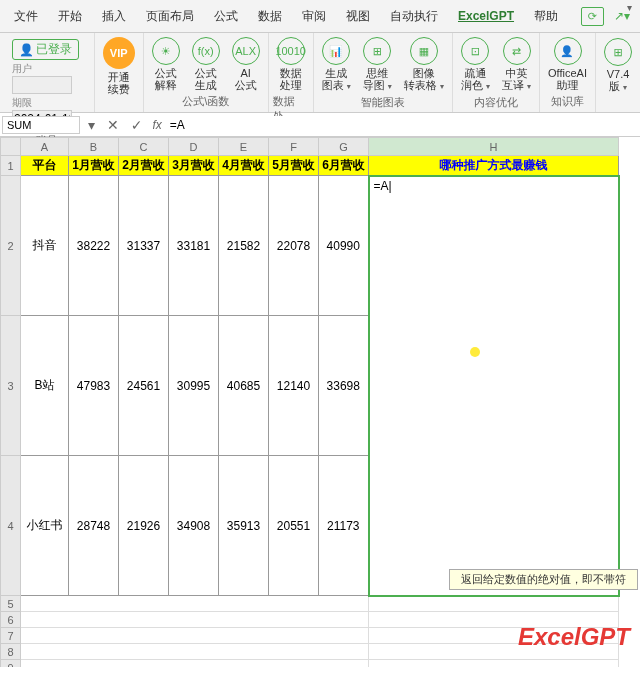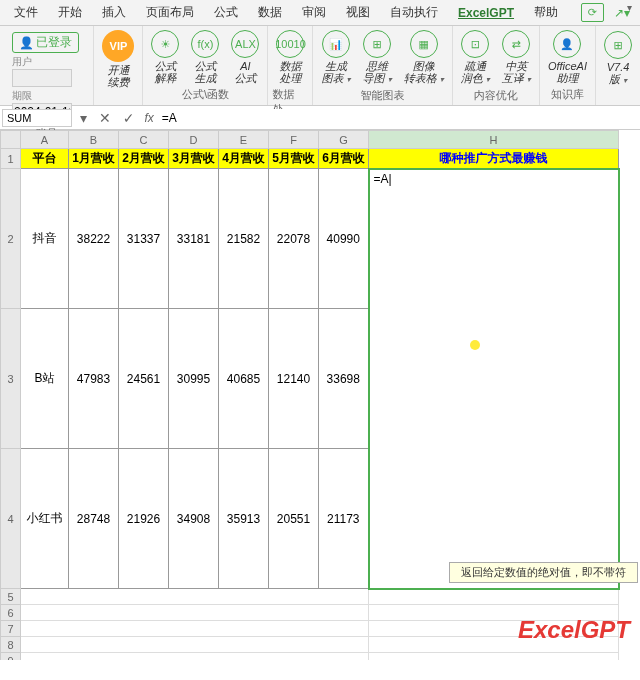--- a/index.html
+++ b/index.html
@@ -1,36 +1,36 @@
 <!DOCTYPE html>
 <html><head>
 <meta charset="utf-8">
 <style>
 * { box-sizing: border-box; margin: 0; padding: 0; font-family: "Microsoft YaHei", Arial, sans-serif; }
 body { width: 640px; height: 680px; background: #fff; overflow: hidden; font-size: 12px; }
-.menubar { display: flex; height: 26px; background: #f3f3f3; border-bottom: 1px solid #ccc; align-items: center; padding: 9px 4px; }
+.menubar { display: flex; height: 26px; background: #f3f3f3; border-bottom: 1px solid #ccc; align-items: center; padding: 16px 4px; }
 .menubar .mitem { padding: 4px 10px; cursor: pointer; color: #333; }
 .menubar .mitem.active { color: #2e7d32; font-weight: bold; text-decoration: underline; }
 .menubar .rbtn { margin-left: auto; border: 1px solid #4caf50; color: #4caf50; padding: 2px 6px; border-radius: 2px; font-size: 11px; display:flex; align-items:center; gap:2px;}
 .menubar .rbtn2 { margin-left: 4px; color: #4caf50; padding: 2px 6px; }
 .ribbon { display: flex; height: 80px; background: #f3f3f3; border-bottom: 1px solid #ccc; }
 .rgroup { border-right: 1px solid #ddd; display: flex; flex-direction: column; align-items: center; padding: 2px 4px; }
 .rgroup .icons { display: flex; flex: 1; align-items: center; gap: 4px; justify-content: center; }
 .rgroup .glabel { font-size: 11px; color: #666; padding: 1px 0; }
 .ricon { display: flex; flex-direction: column; align-items: center; gap: 2px; cursor: pointer; padding: 2px 4px; min-width: 36px; }
 .ricon .circ { width: 28px; height: 28px; border: 1.5px solid #4caf50; border-radius: 50%; display: flex; align-items: center; justify-content: center; font-size: 11px; color: #4caf50; }
-.ricon .ilabel { font-size: 11px; color: #333; text-align: center; line-height: 1.1; font-style: italic; }
+.ricon .ilabel { font-size: 11px; color: #333; text-align: center; line-height: 1.1; }
 .ricon .dd { font-size: 8px; color: #666; }
 .account { display: flex; flex-direction: column; padding: 4px 8px; gap: 2px; }
 .account .login { color: #4caf50; font-size: 12px; border: 1px solid #4caf50; border-radius: 3px; padding: 1px 6px; display: inline-flex; align-items: center; gap: 2px; width: fit-content;}
 .account .row { font-size: 10px; color: #888; }
 .account input { width: 60px; font-size: 12px; border: 1px solid #ccc; background: #eee; padding: 1px; }
 .vip { width: 32px; height: 32px; background: #ffa726; border-radius: 50%; display: flex; align-items: center; justify-content: center; color: #fff; font-size: 11px; font-weight: bold; }
 .fbar { display: flex; height: 24px; border-bottom: 1px solid #ccc; align-items: center; background: #fff; }
-.namebox { width: 70px; border: 1px solid #ccc; padding: 2px 4px; font-size: 11px; margin: 0 2px; }
+.namebox { width: 78px; border: 1px solid #ccc; padding: 2px 4px; font-size: 11px; margin: 0 2px; }
 .fbar .btn { padding: 0 6px; color: #666; cursor: pointer; font-size: 14px; }
 .fbar .fx { font-style: italic; color: #666; padding: 0 4px; }
 .finput { flex: 1; border: none; padding: 2px 4px; font-size: 12px; outline: none; }
 .sheet { position: relative; overflow: auto; height: 530px; }
 table { border-collapse: collapse; table-layout: fixed; }
 th.colh { background: #e8e8e8; border: 1px solid #ccc; font-size: 11px; font-weight: normal; color: #666; height: 18px; text-align: center; }
 th.colh.sel { background: #d0e8d0; }
 th.rowh { background: #e8e8e8; border: 1px solid #ccc; font-size: 11px; font-weight: normal; color: #666; width: 20px; text-align: center; }
 td { border: 1px solid #999; font-size: 12px; text-align: center; vertical-align: middle; background: #fff; }
 .hdr { background: #ffff00; font-weight: bold; height: 20px; }

